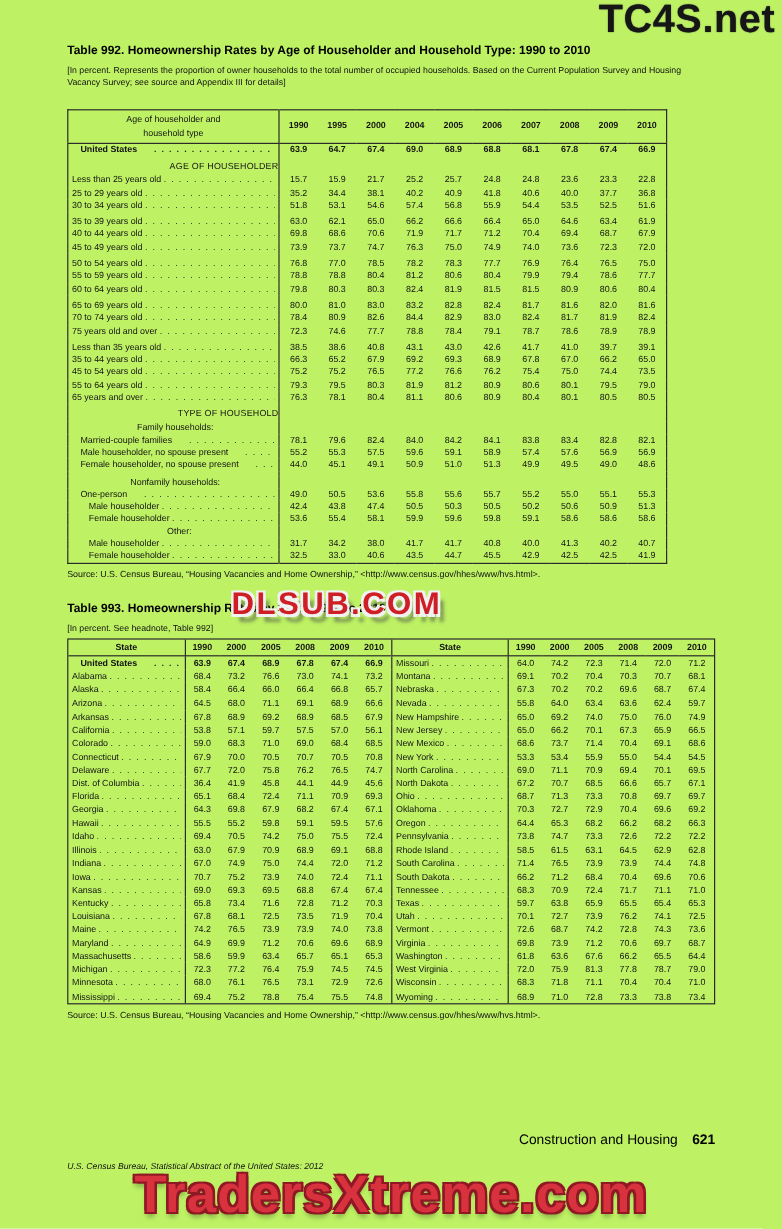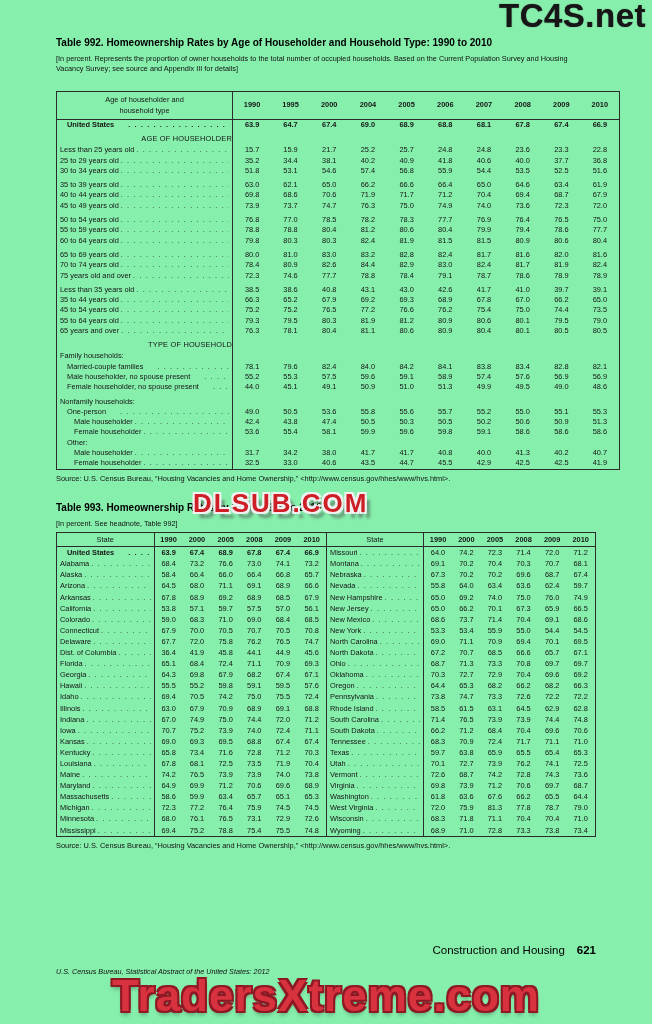--- a/index.html
+++ b/index.html
@@ -1,53 +1,53 @@
 <!DOCTYPE html>
 <html><head>
 <meta charset="utf-8">
 <style>
   * { margin:0; padding:0; box-sizing:border-box; }
   html,body { background:#ffffff; }
   .page {
-    position:relative; width:652px; height:1024px; background:#86efac; overflow:hidden;
+    position:relative; width:652px; height:1024px; background:#bef264; overflow:hidden;
     font-family:"Liberation Sans", sans-serif; color:#141414; margin:0 auto;
   }
   .content { position:absolute; left:56px; top:36px; width:540px; }
 
   .t-title { font-size:10px; font-weight:bold; line-height:1.3; max-width:500px; margin-bottom:5px; color:#000; }
   .headnote { font-size:7.3px; line-height:1.32; margin-bottom:4px; color:#111; }
   .source { font-size:7.4px; margin-top:4px; color:#111; }
 
   table { border-collapse:collapse; }
 
   
-  .t992 { width:564px; table-layout:fixed; font-size:7.4px; border:1px solid #2b2b2b; margin-top:18px; }
+  .t992 { width:500px; table-layout:fixed; font-size:7.4px; border:1px solid #2b2b2b; margin-top:18px; }
   .t992 thead th { border-bottom:1px solid #2b2b2b; font-weight:normal; vertical-align:middle; padding:3px 0 3px; font-size:7.4px; line-height:1.4; }
   .t992 th.stub-h { width:176px; border-right:1px solid #2b2b2b; text-align:center; white-space:pre-line; }
   .t992 th.yr { text-align:center; font-weight:bold; }
   .t992 td { vertical-align:bottom; }
   .t992 td.stub { border-right:1px solid #2b2b2b; }
   .t992 td.val { text-align:center; line-height:10.3px; white-space:nowrap; }
   .t992 tr.bold { font-weight:bold; }
   .t992 td.section { text-align:right; padding:5px 0 2px; letter-spacing:0.2px; line-height:8px; }
-  .t992 td.sub { line-height:10.3px; }
+  .t992 td.sub { line-height:10.3px;text-align:center; }
   .t992 tr.gap td { height:4px; }
 
   .lead { display:flex; align-items:baseline; overflow:hidden; }
   .lead .lbl { white-space:nowrap; line-height:10.3px; }
   .lead .dots { flex:1 1 0; overflow:hidden; white-space:nowrap; letter-spacing:1.1px; color:#1d1d1d; margin:0 3px 0 2px; line-height:10.3px; }
   .ind0 { padding-left:3px; } .ind1 { padding-left:10px;gap:12px; } .ind2 { padding-left:17px; }
   td.sub.ind0 { padding-left:3px; } td.sub.ind1 { padding-left:10px; }
 
   
   .t993-title { margin-top:18px; }
   .t993-wrap { display:flex; border:1px solid #2b2b2b; width:540px; margin-top:2px; }
   .t993 { width:270px; table-layout:fixed; font-size:7.4px; }
   .t993.right { border-left:1px solid #2b2b2b; }
-  .t993 thead th { border-bottom:1px solid #2b2b2b; font-weight:normal; padding:2px 0; font-size:7.4px; }
+  .t993 thead th { border-bottom:1px solid #2b2b2b; font-weight:bold; padding:2px 0; font-size:7.4px; }
   .t993 th.state-h { width:97px; border-right:1px solid #2b2b2b; text-align:center; }
   .t993 th.yr { font-weight:bold; text-align:center; }
   .t993 td { vertical-align:bottom; }
   .t993 td.state { border-right:1px solid #2b2b2b; }
   .t993 td.val { text-align:center; line-height:11.1px; white-space:nowrap; }
   .t993 tr.bold { font-weight:bold; }
   .t993 .lead .lbl, .t993 .lead .dots { line-height:11.1px; }
 
   
   .footer { position:absolute; top:944px; right:56px; font-size:11.5px; color:#000; }

